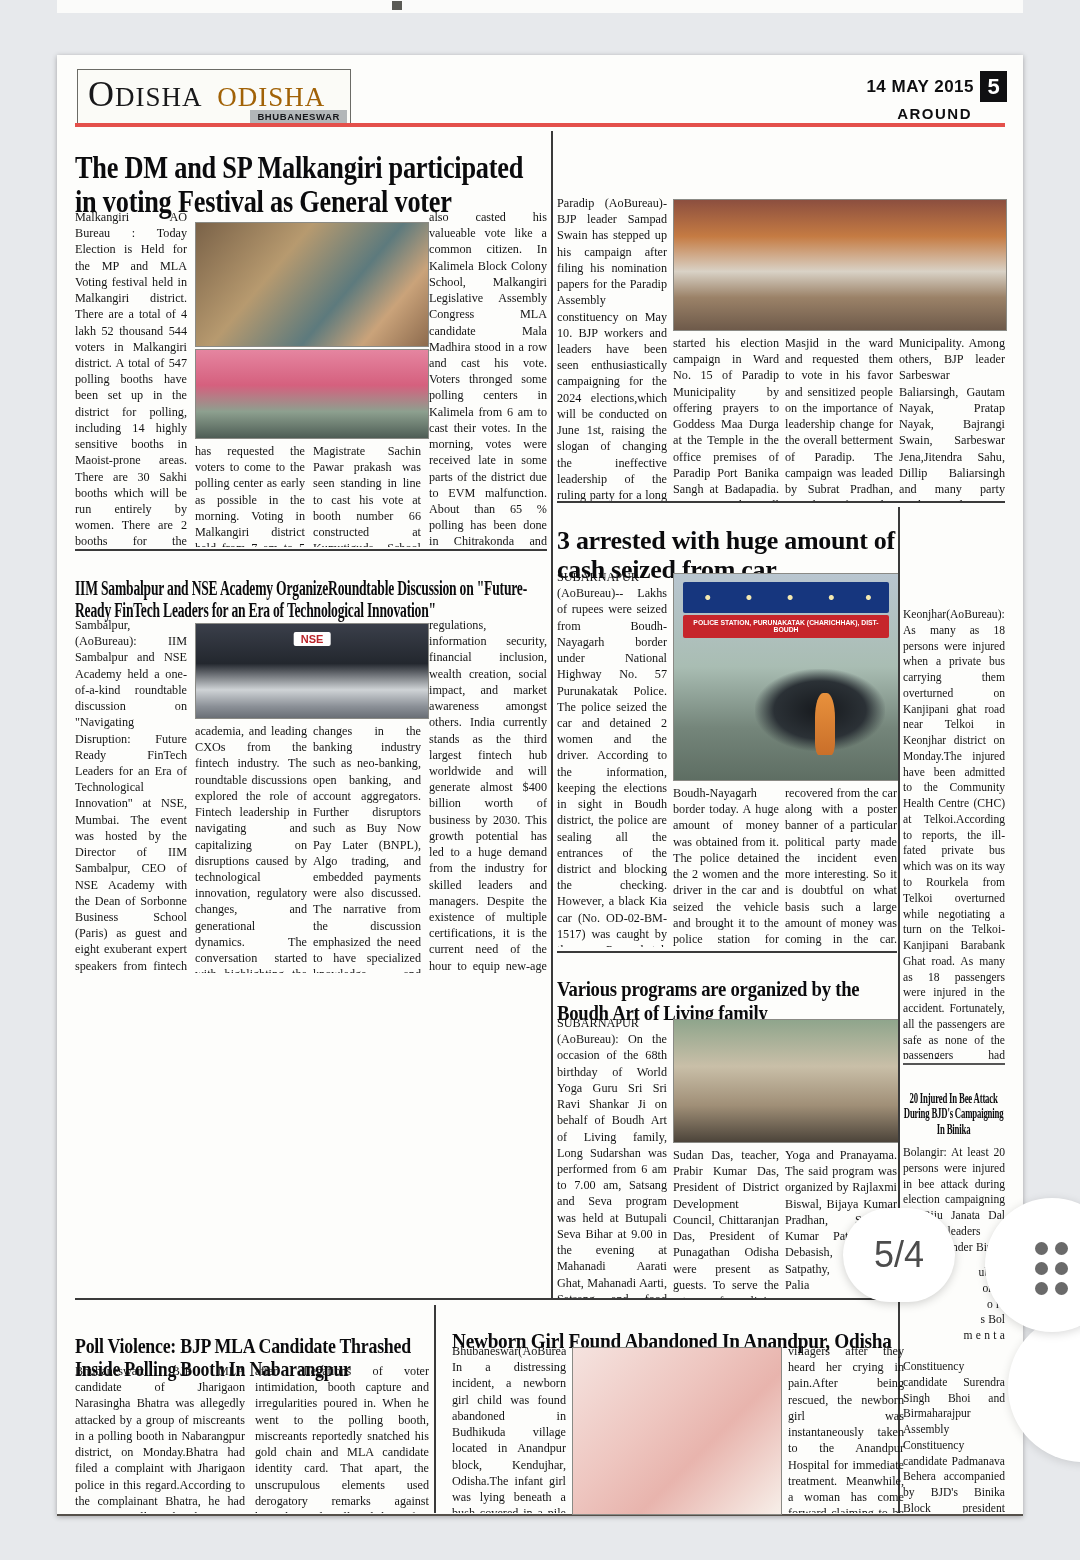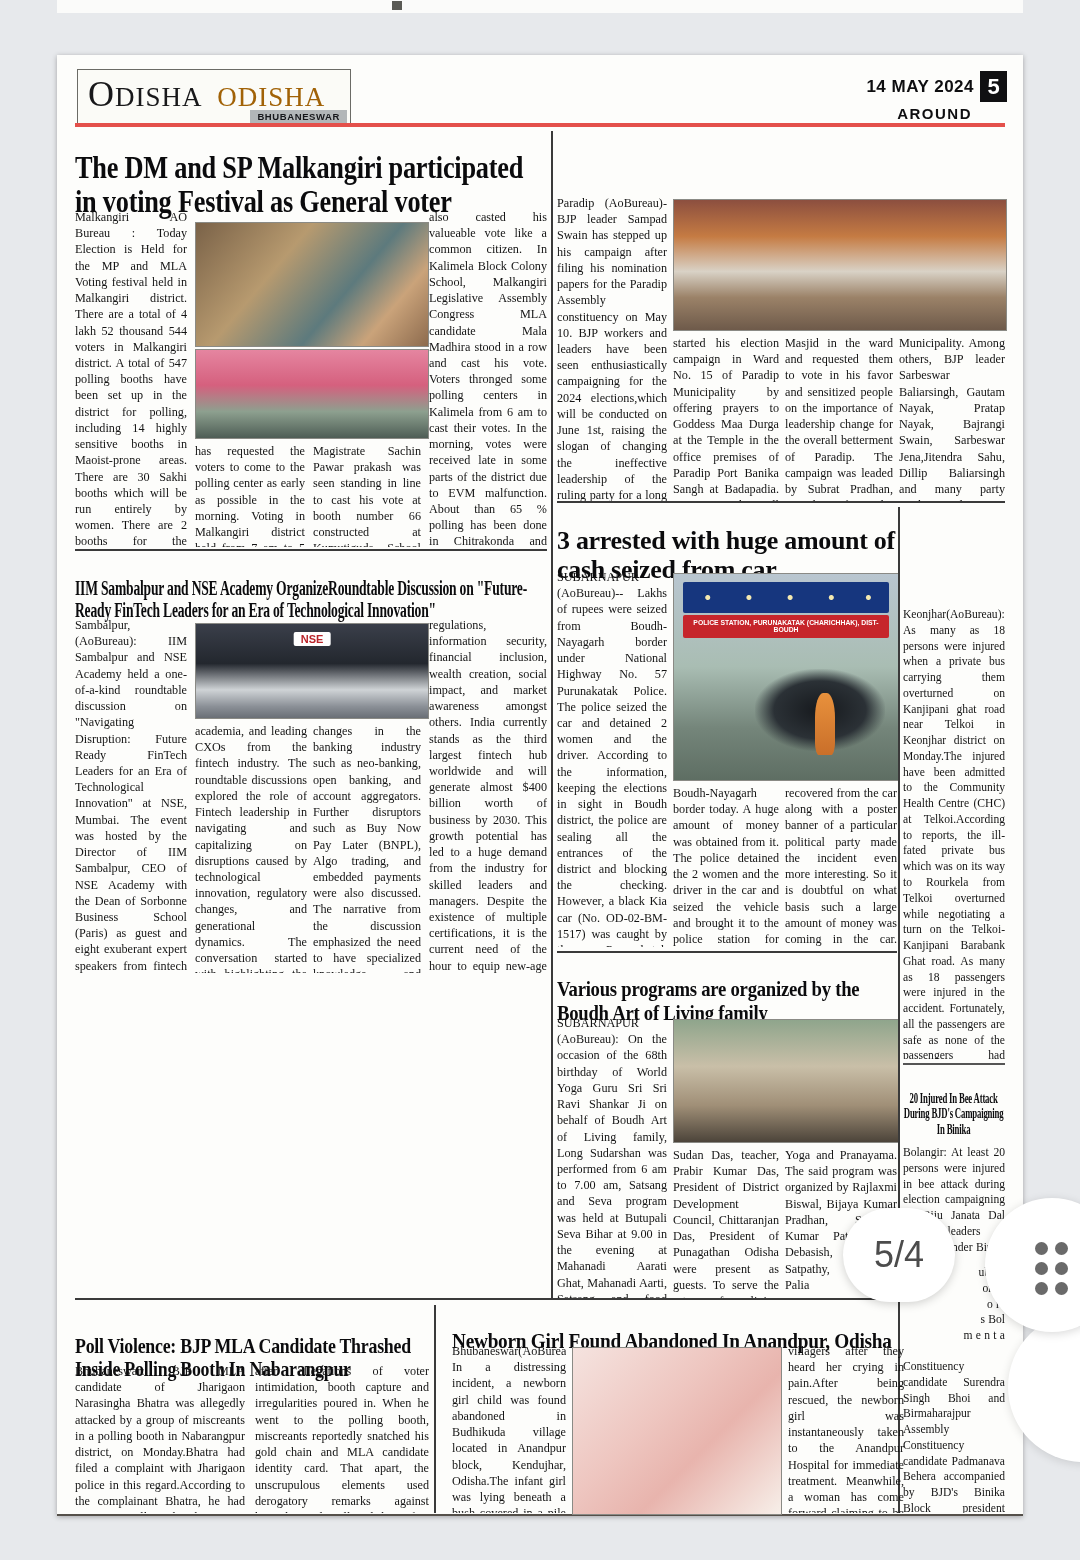--- a/index.html
+++ b/index.html
@@ -70,21 +70,21 @@
 
   <div class="logo-box">
     <div class="brand">
       <span class="bp">ODISHA</span>
       <span class="bs">ODISHA</span>
     </div>
     <div class="city-strip">BHUBANESWAR</div>
   </div>
   <div class="date-block">
     <div class="date-row">
-      <span class="date-text">14 MAY 2024</span>
+      <span class="date-text">14 MAY 2015</span>
       <span class="page-num-box">5</span>
     </div>
     <div class="day-text">AROUND</div>
   </div>
   <div class="red-rule"></div>
 
   <div class="abs" style="left:18px;top:76px;width:472px;height:416px;">
     <div class="hl cx85" style="left:0;top:0;width:472px;font-size:31px;">
         <span>The DM and SP Malkangiri participated in voting Festival as General voter</span>
       </div>

